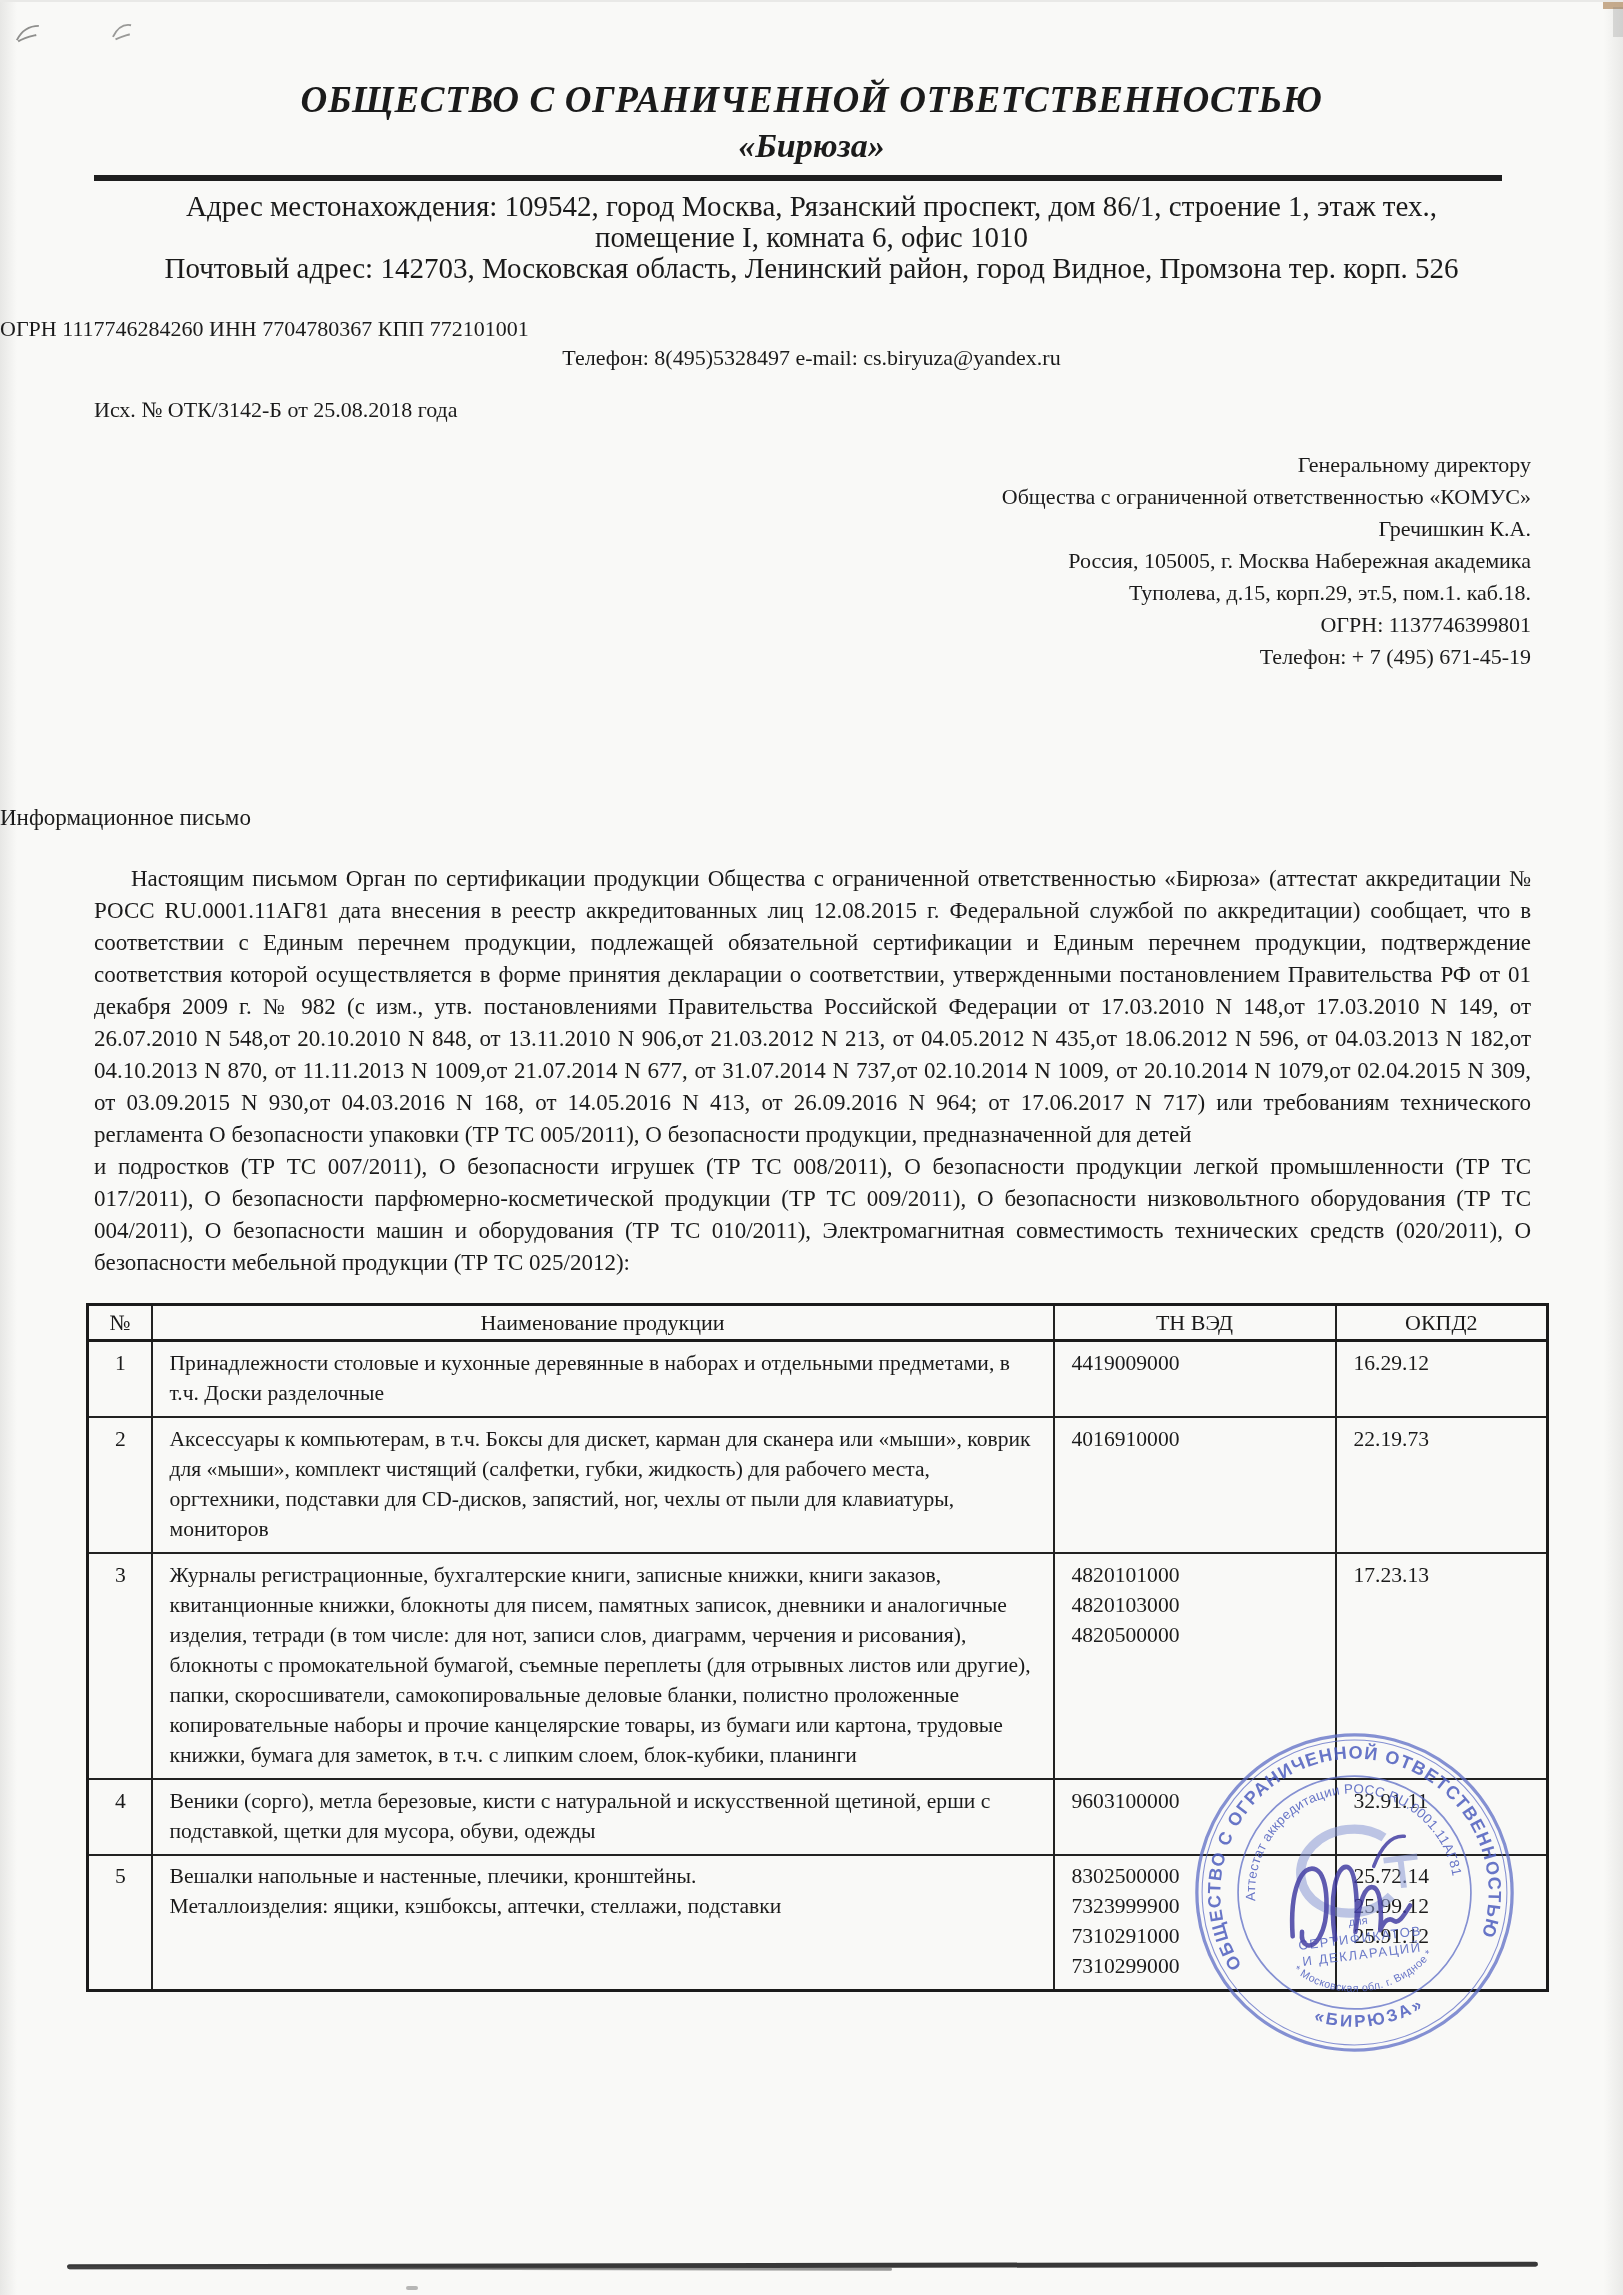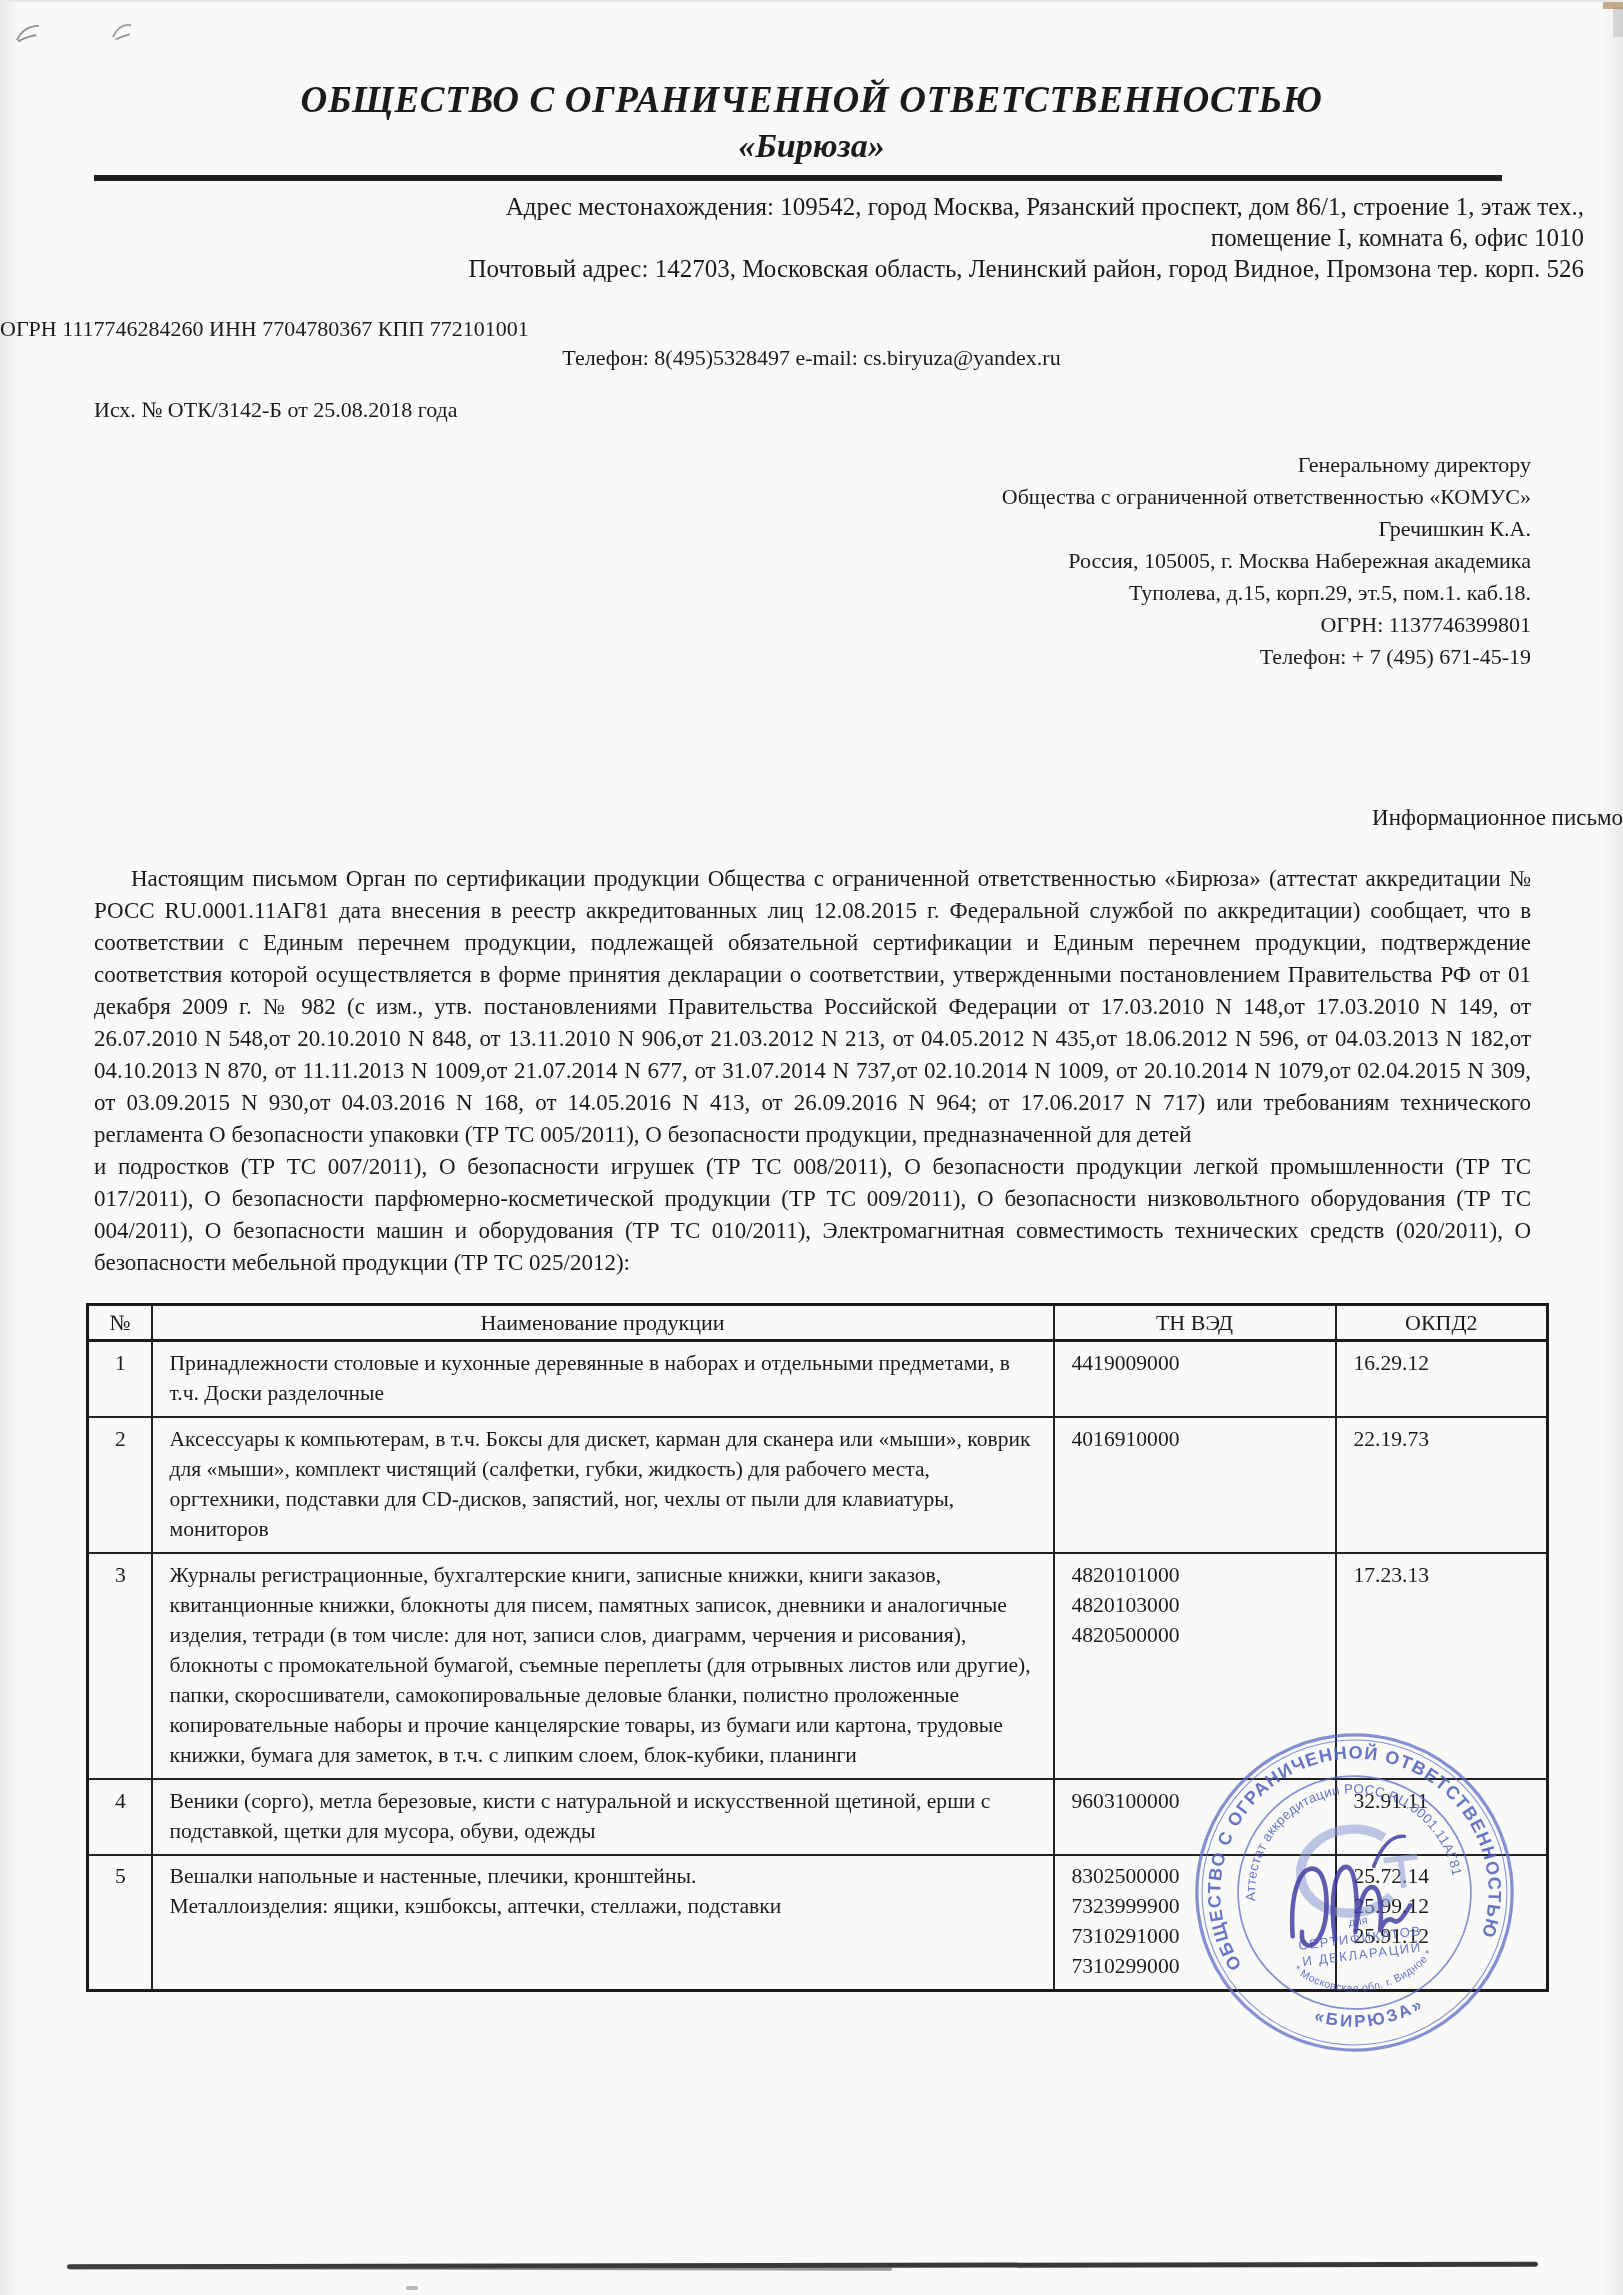--- a/index.html
+++ b/index.html
@@ -28,30 +28,30 @@
     margin:3.9px 0 0 0;
     text-align:center;
     font-size:34px;line-height:41px;
     font-weight:bold;font-style:italic;
   }
   .head-rule{
     margin:9.2px 0 0 94px;
     width:1408px;height:5.9px;
     background:#1f1f1f;
   }
-  .addr{margin:10.5px 39px 0 39px;text-align:right;font-size:25px;line-height:31px;}
+  .addr{margin:10.5px 39px 0 39px;text-align:center;font-size:29px;line-height:31px;}
   .addr-l2,.addr-l3{margin-top:0;}
   .requisites{margin:30px 0 0 0;text-align:left;font-size:22px;line-height:29px;}
   .phone-email{margin:0;text-align:center;font-size:22px;line-height:30px;}
 
   .ref-line{margin:22px 0 0 94px;font-size:22px;line-height:30px;}
 
   .recipient{margin:23.6px 92px 0 0;text-align:right;font-size:22px;line-height:32px;padding-left:36px;}
 
-  .letter-title{margin:128px 0 0 0;text-align:right;font-size:23px;line-height:33px;font-weight:normal;}
+  .letter-title{margin:128px 0 0 0;text-align:left;font-size:23px;line-height:33px;font-weight:normal;}
 
   .body-par{
     margin:0 92px 0 94px;
     font-size:23px;line-height:32px;
     text-align:justify;
   }
   .body-par.first{margin-top:29px;text-indent:37px;}
 
   
   table.products{

